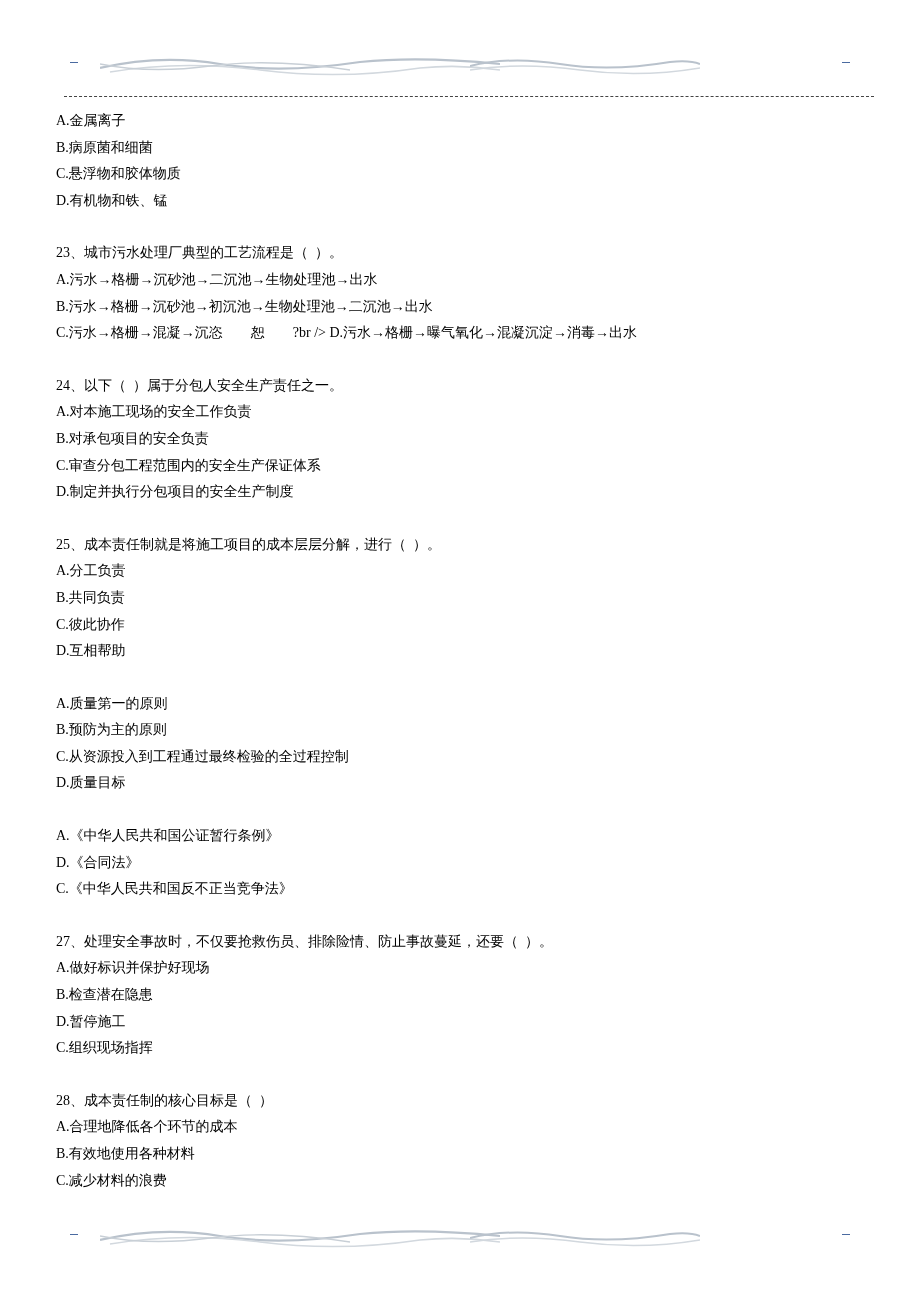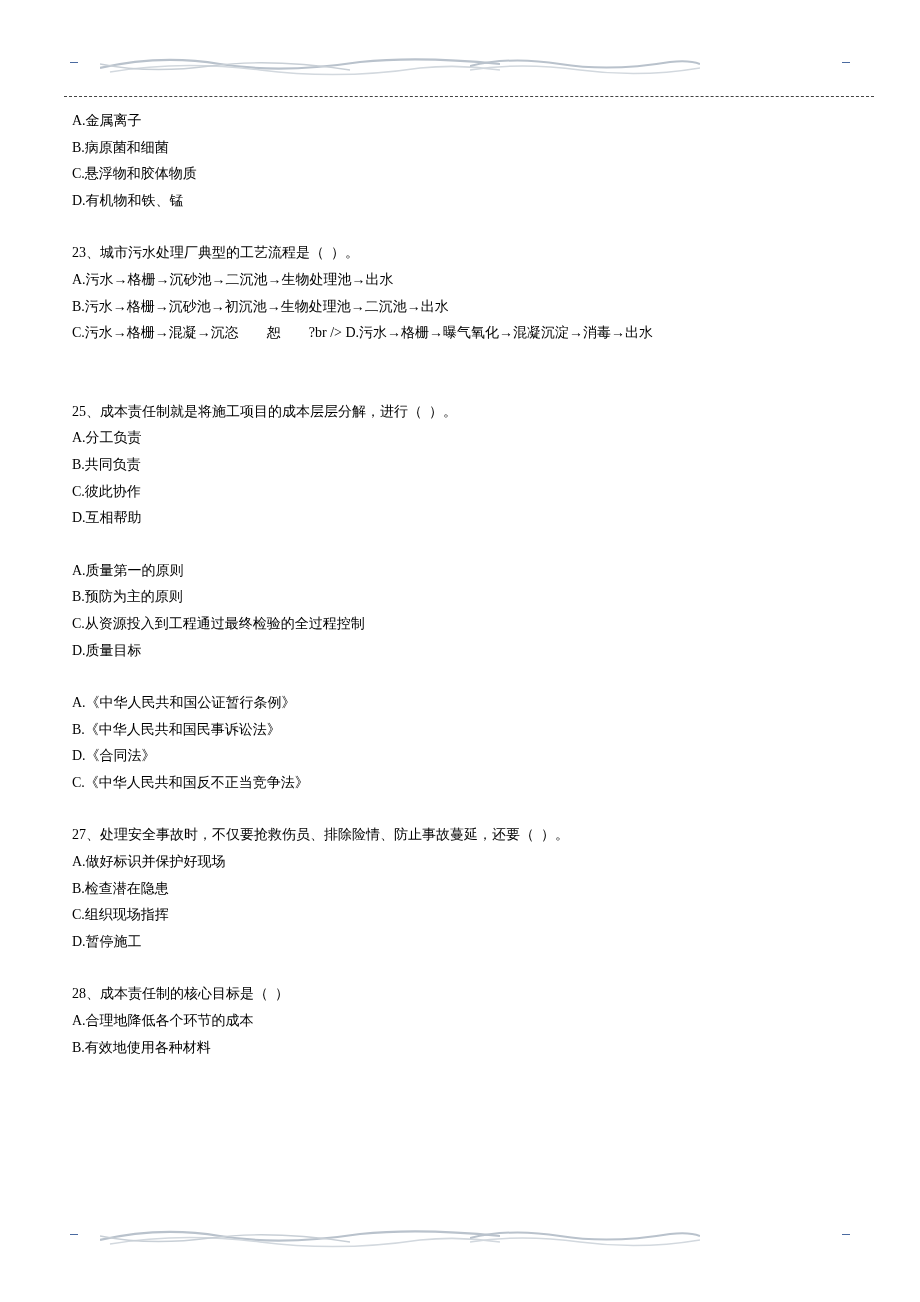--- a/index.html
+++ b/index.html
@@ -42,21 +42,21 @@
     position: absolute;
     top: 96px;
     left: 64px;
     right: 46px;
     height: 0;
     border-top: 1px dashed #444;
   }
   .content {
     position: absolute;
     top: 108px;
-    left: 72px;
+    left: 56px;
     right: 72px;
   }
   .line { white-space: pre-wrap; }
   .block { margin-top: 0; }
   .gap { height: 26px; }
 </style>
 </head>
 <body>
 
 <div class="deco-top">
@@ -92,20 +92,27 @@
 
   <div class="block">
     <div class="line">23、城市污水处理厂典型的工艺流程是（  ）。</div>
     <div class="line">A.污水→格栅→沉砂池→二沉池→生物处理池→出水</div>
     <div class="line">B.污水→格栅→沉砂池→初沉池→生物处理池→二沉池→出水</div>
     <div class="line">C.污水→格栅→混凝→沉恣　　恕　　?br /&gt; D.污水→格栅→曝气氧化→混凝沉淀→消毒→出水</div>
   </div>
 
   <div class="gap"></div>
 
+  <div class="block">
+    <div class="line">24、以下（  ）属于分包人安全生产责任之一。</div>
+    <div class="line">A.对本施工现场的安全工作负责</div>
+    <div class="line">B.对承包项目的安全负责</div>
+    <div class="line">C.审查分包工程范围内的安全生产保证体系</div>
+    <div class="line">D.制定并执行分包项目的安全生产制度</div>
+  </div>
 
   <div class="gap"></div>
 
   <div class="block">
     <div class="line">25、成本责任制就是将施工项目的成本层层分解，进行（  ）。</div>
     <div class="line">A.分工负责</div>
     <div class="line">B.共同负责</div>
     <div class="line">C.彼此协作</div>
     <div class="line">D.互相帮助</div>
   </div>
@@ -116,41 +123,41 @@
     <div class="line">A.质量第一的原则</div>
     <div class="line">B.预防为主的原则</div>
     <div class="line">C.从资源投入到工程通过最终检验的全过程控制</div>
     <div class="line">D.质量目标</div>
   </div>
 
   <div class="gap"></div>
 
   <div class="block">
     <div class="line">A.《中华人民共和国公证暂行条例》</div>
-    <div class="line">B.《中华人民共和国民事诉讼法》</div>
     <div class="line">D.《合同法》</div>
     <div class="line">C.《中华人民共和国反不正当竞争法》</div>
   </div>
 
   <div class="gap"></div>
 
   <div class="block">
     <div class="line">27、处理安全事故时，不仅要抢救伤员、排除险情、防止事故蔓延，还要（  ）。</div>
     <div class="line">A.做好标识并保护好现场</div>
     <div class="line">B.检查潜在隐患</div>
+    <div class="line">D.暂停施工</div>
     <div class="line">C.组织现场指挥</div>
-    <div class="line">D.暂停施工</div>
   </div>
 
   <div class="gap"></div>
 
   <div class="block">
     <div class="line">28、成本责任制的核心目标是（  ）</div>
     <div class="line">A.合理地降低各个环节的成本</div>
     <div class="line">B.有效地使用各种材料</div>
+    <div class="line">C.减少材料的浪费</div>
   </div>
 
 </div>
 
 <div class="deco-bottom">
   <span class="dash-left"></span>
   <div class="swirl swirl-1">
     <svg viewBox="0 0 400 28" preserveAspectRatio="none">
       <path d="M0,18 Q60,4 120,14 T260,12 Q320,6 400,14" stroke="#b9c2cc" stroke-width="2.2" fill="none"></path>
       <path d="M10,22 Q80,10 160,20 T320,18 Q360,14 400,20" stroke="#d2d8de" stroke-width="1.6" fill="none"></path>

